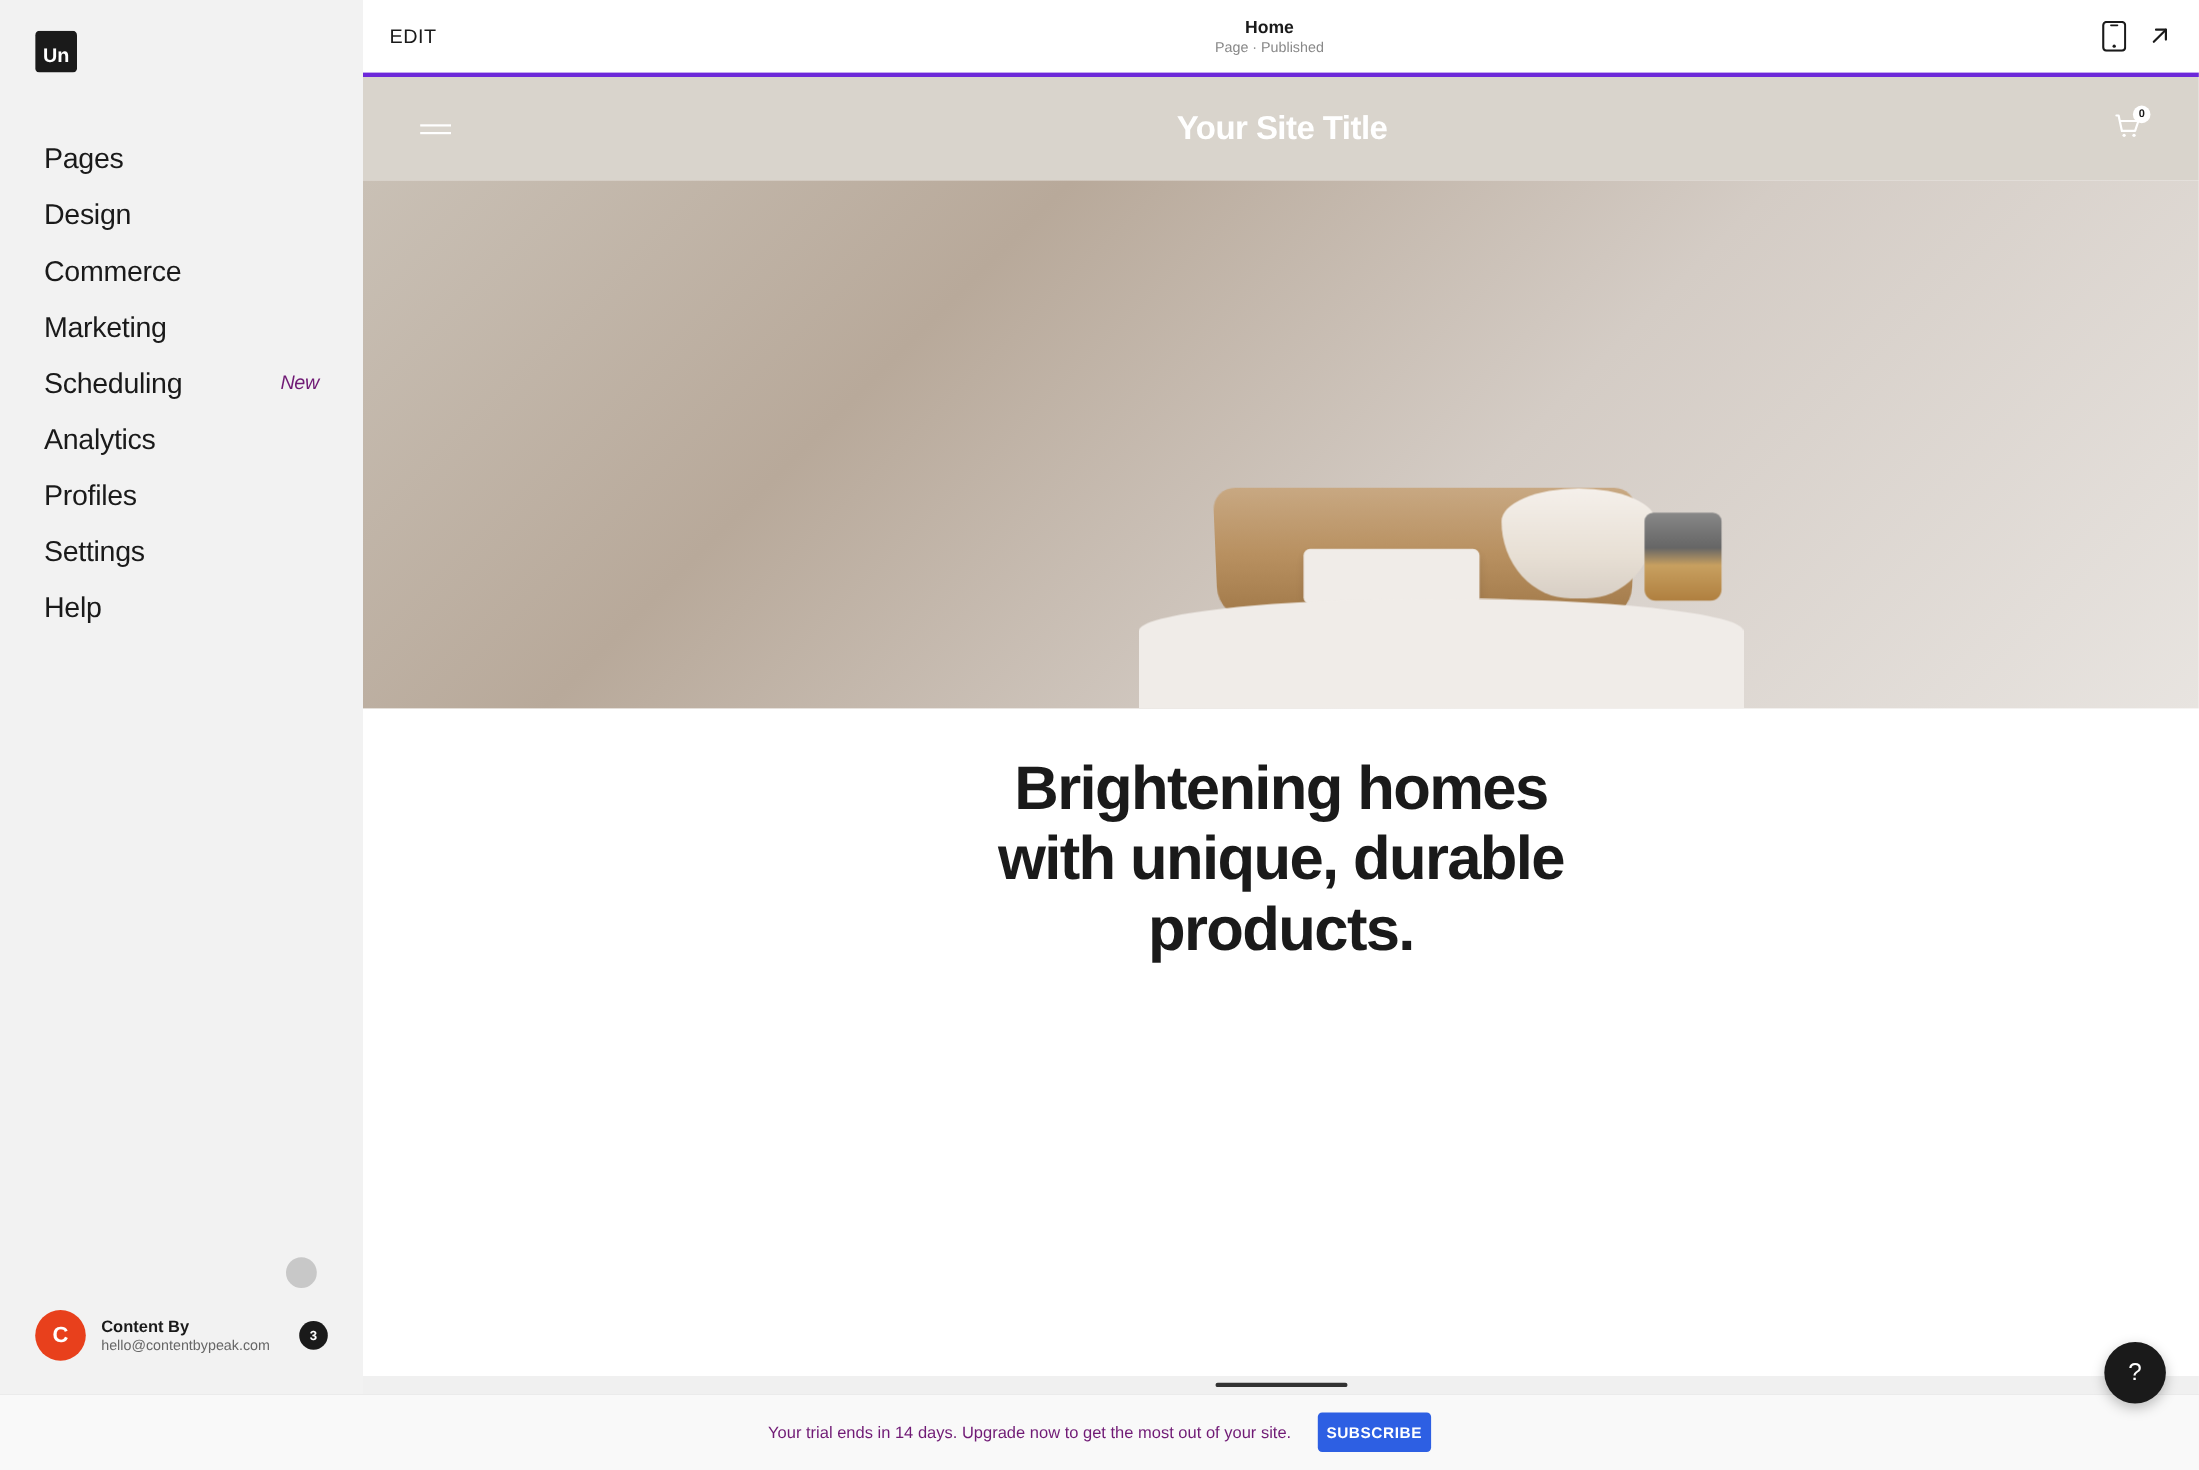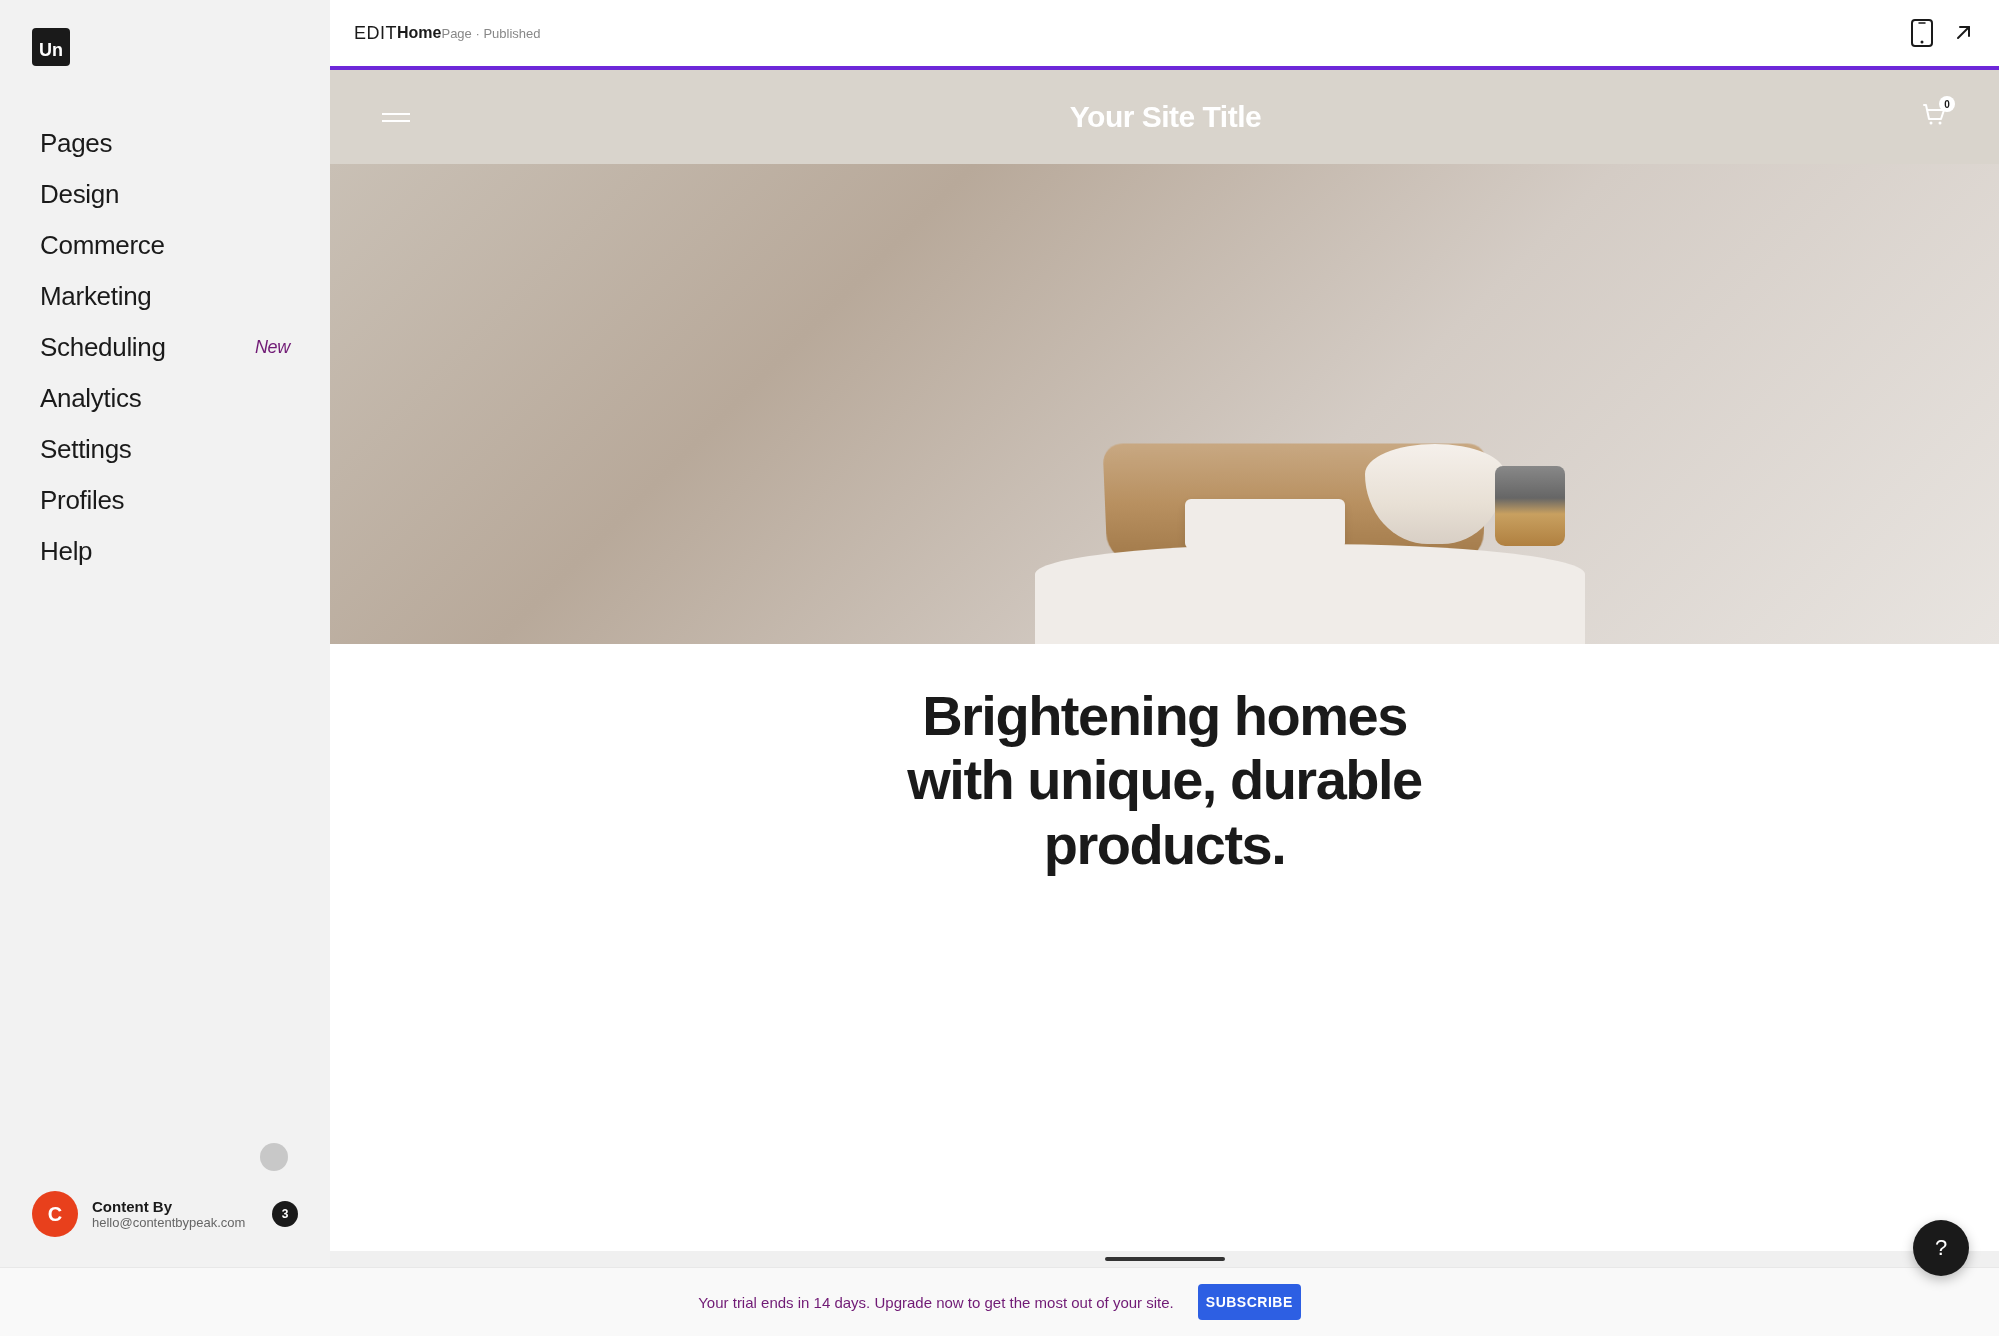--- a/index.html
+++ b/index.html
@@ -156,21 +156,21 @@
       color: #1a1a1a;
       background: none;
       border: none;
       cursor: pointer;
       letter-spacing: 0.5px;
     }
 
     .top-bar-center {
       flex: 1;
       display: flex;
-      flex-direction: row;
+      flex-direction: column;
       align-items: center;
     }
 
     .page-title-main {
       font-size: 16px;
       font-weight: 600;
       color: #1a1a1a;
     }
 
     .page-subtitle {
@@ -461,24 +461,24 @@
         <span>Marketing</span>
       </div>
       <div class="nav-item">
         <span>Scheduling</span>
         <span class="nav-badge">New</span>
       </div>
       <div class="nav-item">
         <span>Analytics</span>
       </div>
       <div class="nav-item">
+        <span>Profiles</span>
+      </div>
+      <div class="nav-item">
         <span>Settings</span>
-      </div>
-      <div class="nav-item">
-        <span>Profiles</span>
       </div>
       <div class="nav-item">
         <span>Help</span>
       </div>
     </nav>
 
     <div class="sidebar-bottom">
       <div class="sidebar-toggle">
         <div class="toggle-circle"></div>
       </div>

